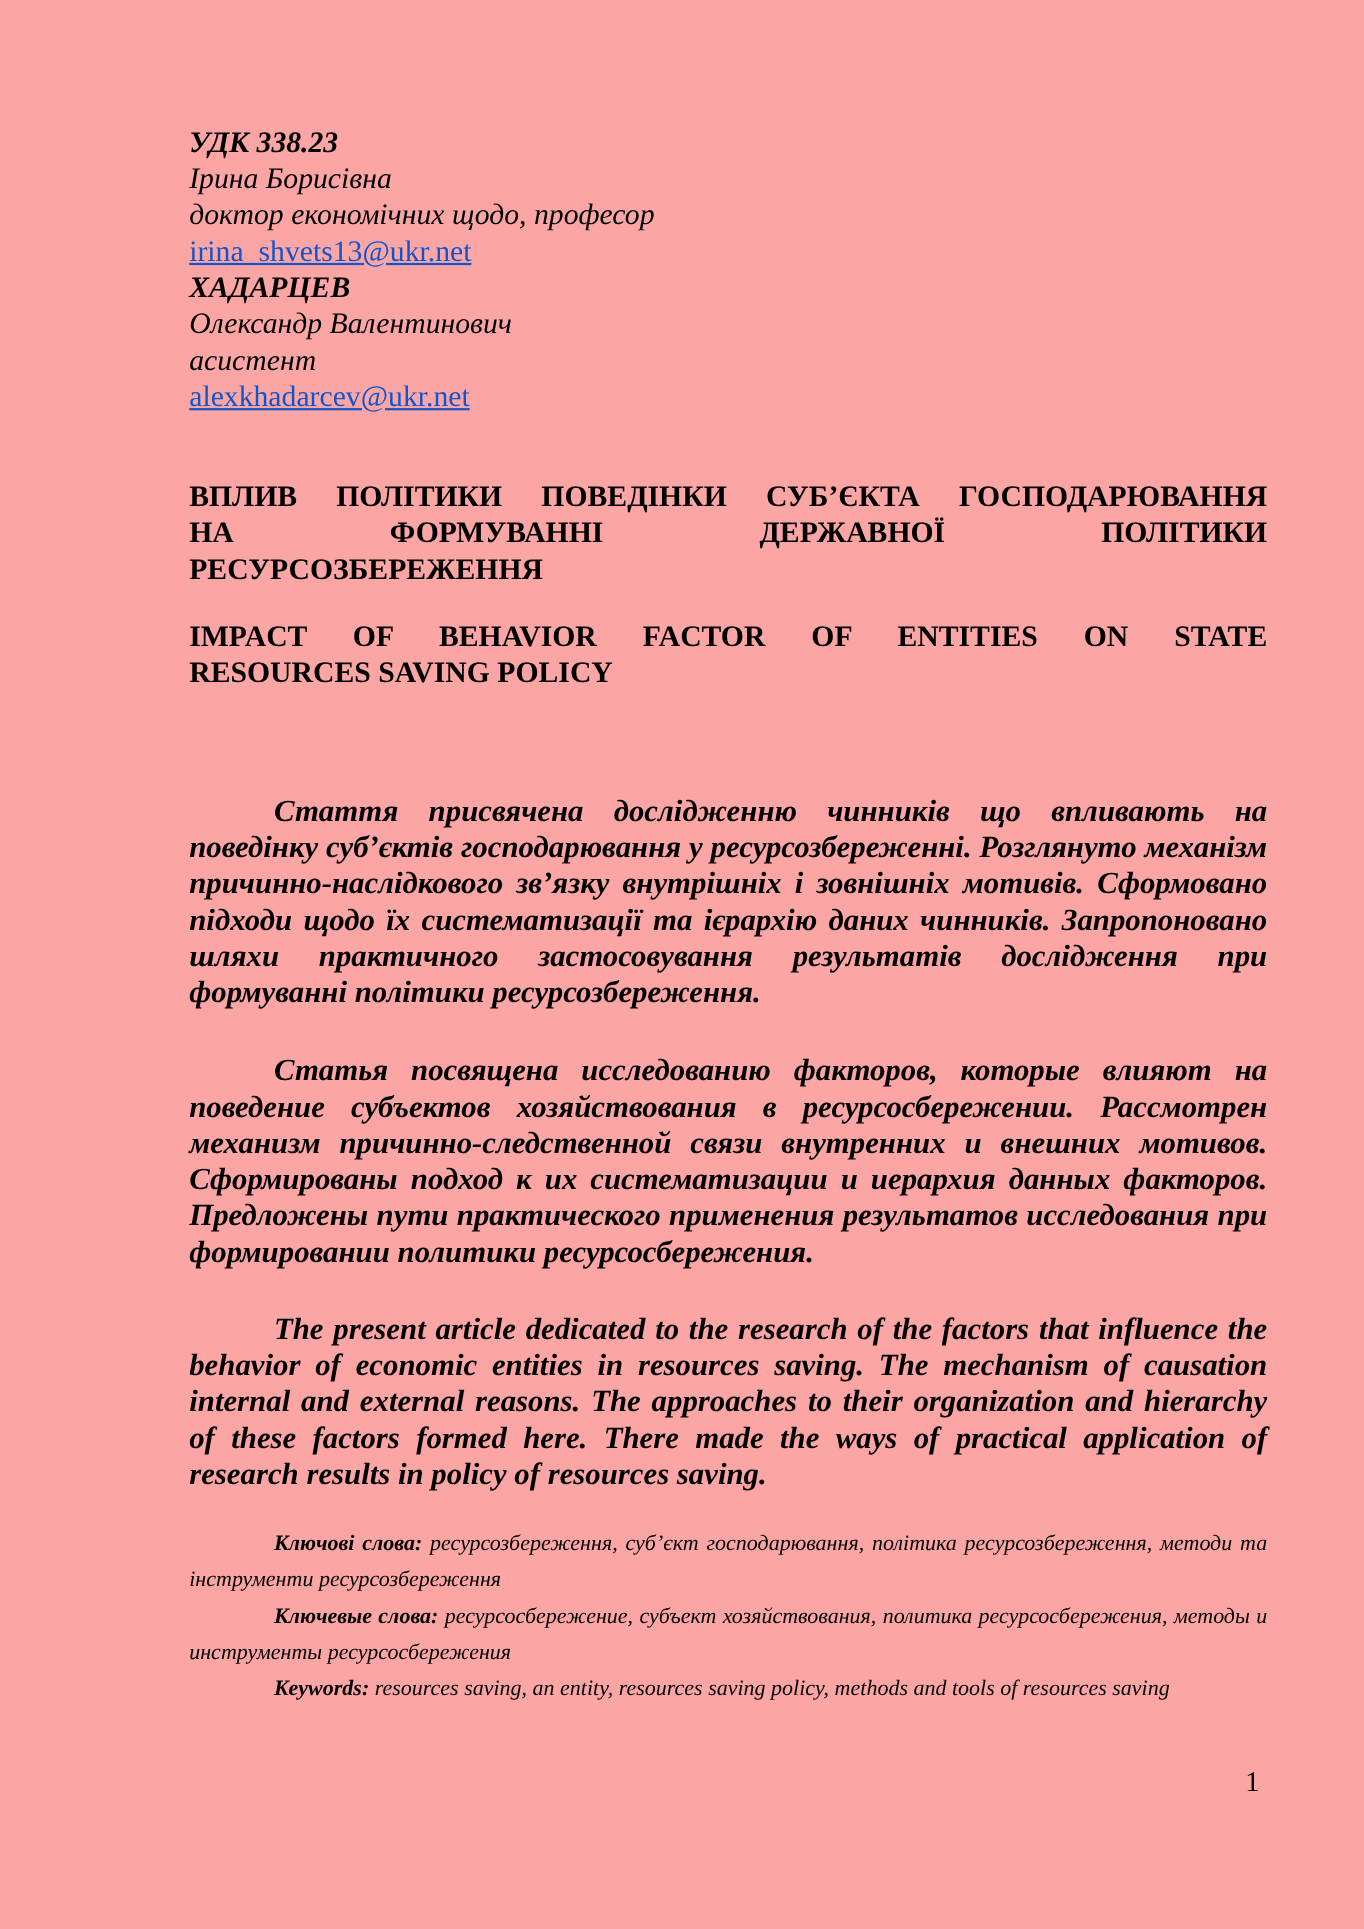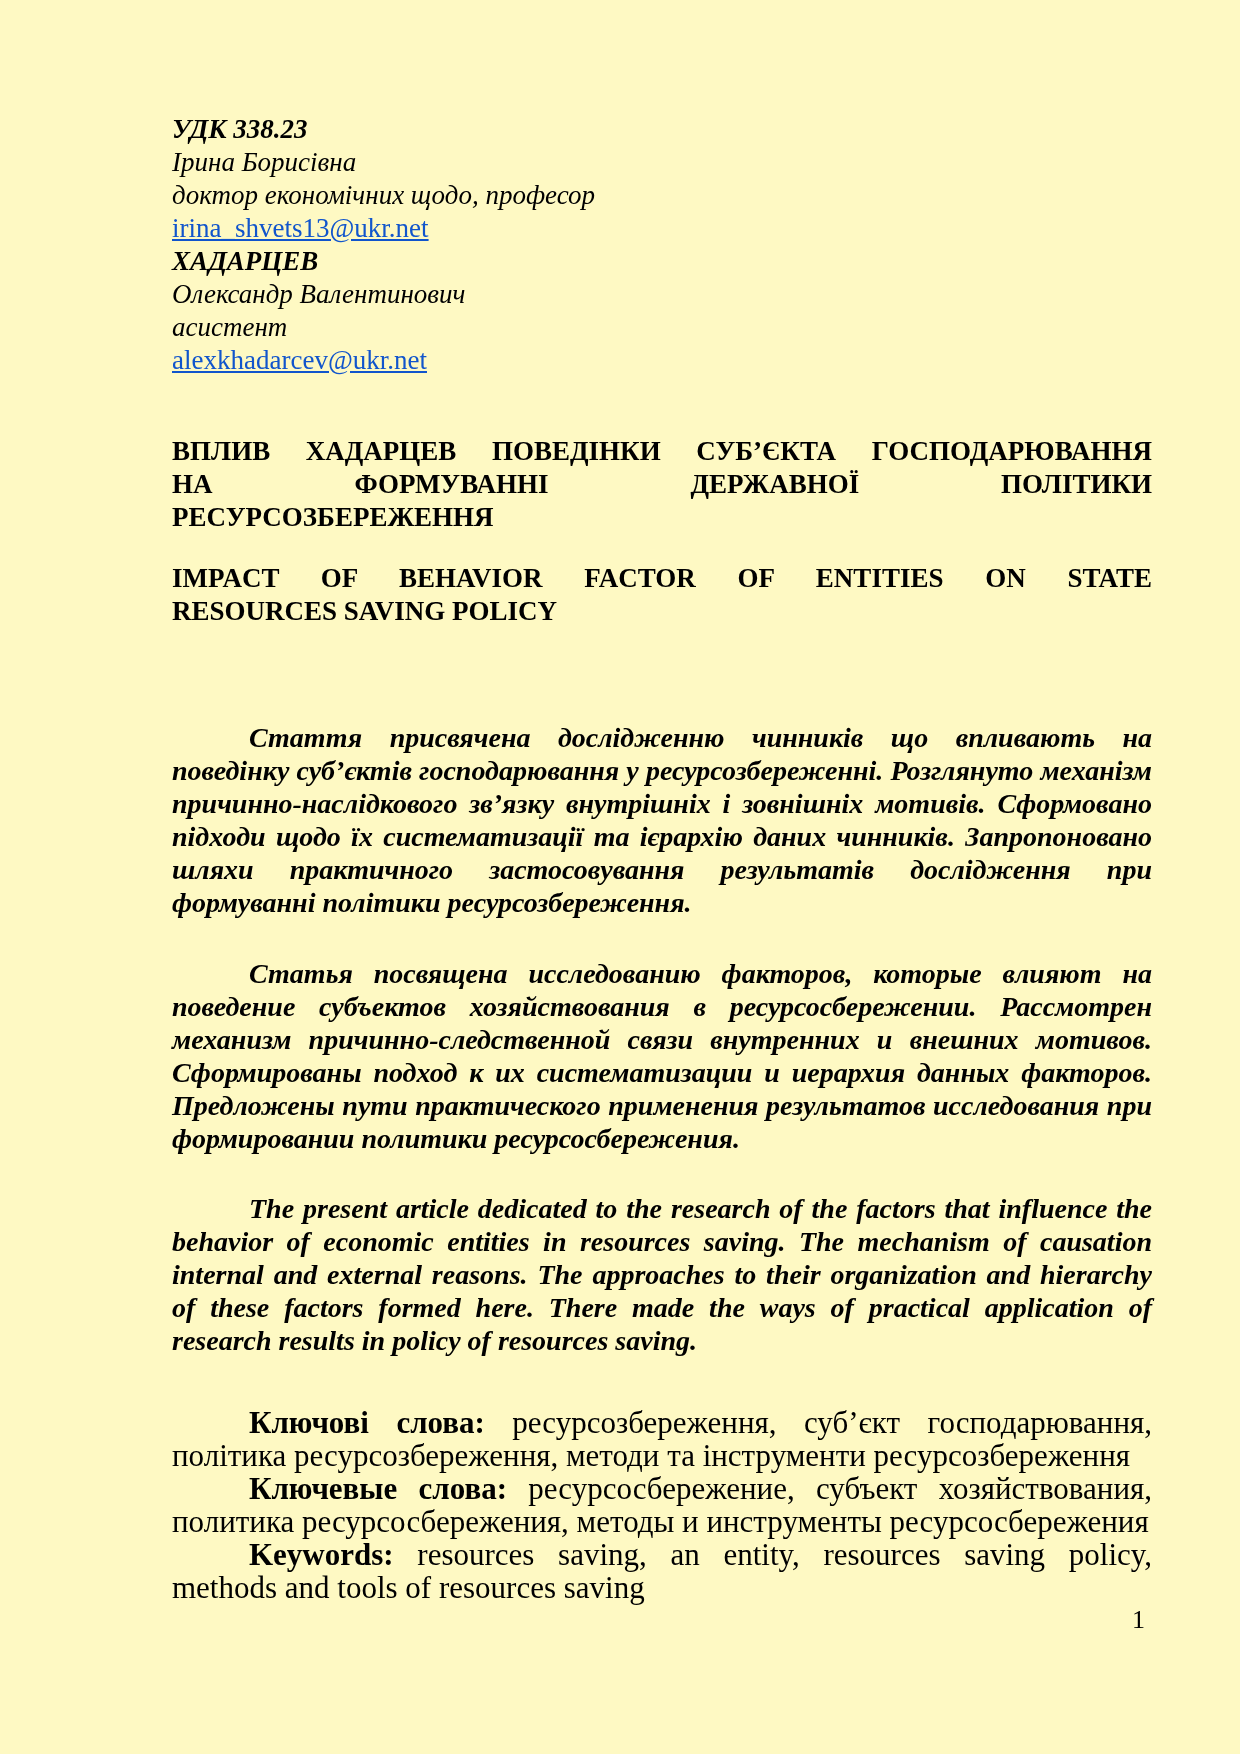--- a/index.html
+++ b/index.html
@@ -1,20 +1,20 @@
 <!DOCTYPE html>
 <html><head>
 <meta charset="utf-8">
 <style>
   html, body { margin: 0; padding: 0; background: #ffffff; }
   .page {
     position: relative;
     width: 1240px;
     height: 1754px;
-    background: #fef9c3;
+    background: #fca5a5;
     box-sizing: border-box;
     padding: 113px 88px 0 172px;
     font-family: "Liberation Serif", serif;
     color: #000000;
     overflow: hidden;
   }
   
   .header-block { font-size: 27px; line-height: 33px; font-style: italic; }
   .hline { white-space: nowrap; }
   .bold { font-weight: bold; }
@@ -37,21 +37,21 @@
     line-height: 33px;
     font-weight: bold;
     font-style: italic;
     text-align: justify;
     text-indent: 77px;
   }
   .abstract-ua { margin-top: 93px; }
   .abstract-ru { margin-top: 38px; }
   .abstract-en { margin-top: 37px; }
   
-  .keywords-block { margin-top: 49px; font-size: 31px; line-height: 33px; }
+  .keywords-block { margin-top: 30px; font-size: 20px; line-height: 33px; font-style: italic; }
   .kw { margin: 0; text-align: justify; text-indent: 77px; }
   .kw-label { font-weight: bold; }
   
   .page-number {
     position: absolute;
     top: 1605px;
     right: 95px;
     font-size: 26px;
     font-style: normal;
   }
@@ -68,21 +68,21 @@
     <div class="hline">доктор економічних щодо, професор</div>
     <div class="hline email-line"><a href="#">irina_shvets13@ukr.net</a></div>
 
     <div class="hline bold">ХАДАРЦЕВ</div>
     <div class="hline">Олександр Валентинович</div>
     <div class="hline">асистент</div>
     <div class="hline email-line"><a href="#">alexkhadarcev@ukr.net</a></div>
   </div>
 
   <div class="title-block title-ua">
-    <div class="title-line">ВПЛИВ ХАДАРЦЕВ ПОВЕДІНКИ СУБ’ЄКТА ГОСПОДАРЮВАННЯ</div>
+    <div class="title-line">ВПЛИВ ПОЛІТИКИ ПОВЕДІНКИ СУБ’ЄКТА ГОСПОДАРЮВАННЯ</div>
     <div class="title-line">НА ФОРМУВАННІ ДЕРЖАВНОЇ ПОЛІТИКИ</div>
     <div class="title-line last">РЕСУРСОЗБЕРЕЖЕННЯ</div>
   </div>
 
   <div class="title-block title-en">
     <div class="title-line">IMPACT OF BEHAVIOR FACTOR OF ENTITIES ON STATE</div>
     <div class="title-line last">RESOURCES SAVING POLICY</div>
   </div>
 
   <p class="abstract abstract-ua">Стаття присвячена дослідженню чинників що впливають на поведінку суб’єктів господарювання у ресурсозбереженні. Розглянуто механізм причинно-наслідкового зв’язку внутрішніх і зовнішніх мотивів. Сформовано підходи щодо їх систематизації та ієрархію даних чинників. Запропоновано шляхи практичного застосовування результатів дослідження при формуванні політики ресурсозбереження.</p>

